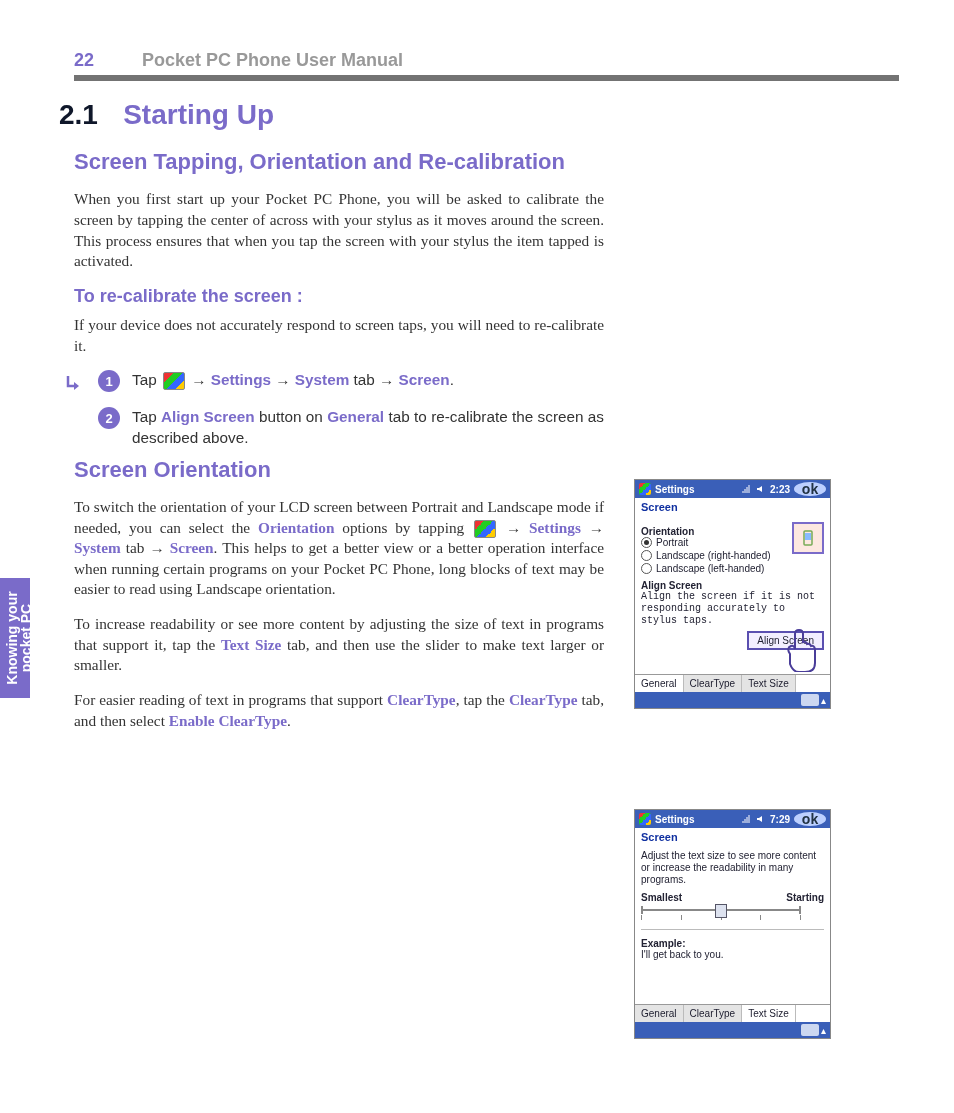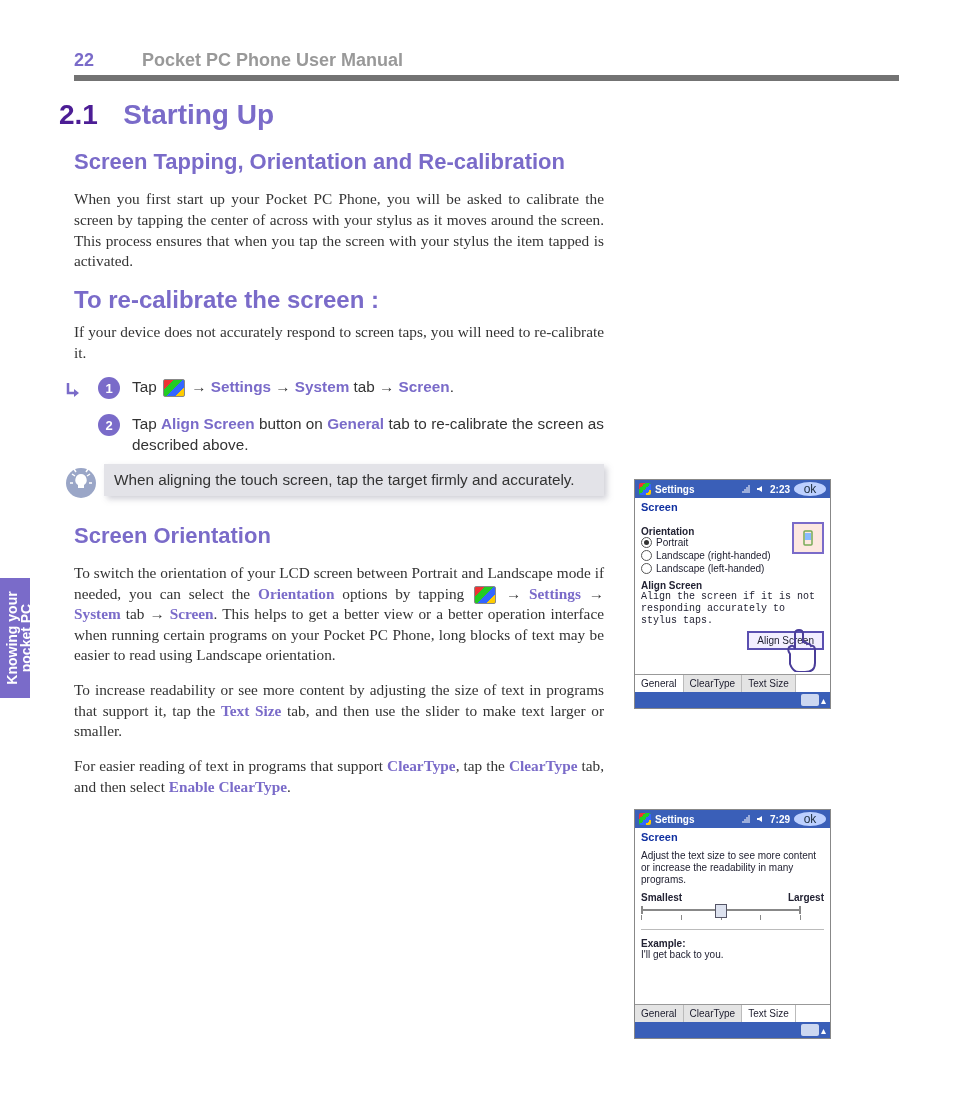--- a/index.html
+++ b/index.html
@@ -44,21 +44,21 @@
     width: 560px;
     padding-left: 44px;
   }
   .right-col {
     width: 280px;
     padding-left: 30px;
     padding-top: 380px;
   }
 
   .section-number {
-    color: #4c1d95;
+    color: #0f172a;
     font-weight: bold;
     font-size: 28px;
   }
   .section-title {
     color: #7a6bc9;
     font-weight: bold;
     font-size: 28px;
   }
   .h1-row { margin-bottom: 18px; }
   .h1-row .section-number{ display:inline-block; width:60px; margin-left:-15px;}
@@ -74,21 +74,21 @@
     color: #333;
     font-size: 15.3px;
     line-height: 1.35;
     margin-bottom: 14px;
     font-family: Liberation Serif, serif;
   }
   .body-text.justify { text-align: justify; }
   .sub3 {
     color: #7a6bc9;
     font-weight: bold;
-    font-size: 24px;
+    font-size: 18px;
     margin: 4px 0 8px 0;
   }
   .term { color: #7a6bc9; font-weight: bold; }
 
   .steps { margin-left: -10px; }
   .step-row {
     display: flex;
     align-items: flex-start;
     margin-bottom: 8px;
   }
@@ -188,21 +188,21 @@
   }
   .titlebar .tb-flag{
     width:12px;height:12px;
     background: linear-gradient(135deg,#e33 0 25%, #2c2 0 50%, #36f 0 75%, #fc0 0 100%);
     border-radius:2px;
   }
   .titlebar .tb-right { margin-left: auto; display:flex; align-items:center; gap:4px;}
   .titlebar .ok {
     width:32px;height:14px;border-radius:50%;
     background:#bcd0ff;color:#234;display:flex;align-items:center;justify-content:center;
-    font-size:12px;font-weight:normal;
+    font-size:14px;font-weight:bold;
   }
   .screen .app-header {
     color: #1030a0;
     font-weight: bold;
     padding: 3px 6px;
     font-size: 11px;
   }
   .screen .content { padding: 4px 6px; min-height: 150px; position: relative;}
   .screen .radio { display:flex; align-items:center; gap:4px; margin-bottom:2px;}
   .screen .radio .dot{
@@ -285,30 +285,20 @@
         </div>
         <div class="step-row">
           <span class="arrow-icon"></span>
           <span class="step-num">2</span>
           <span class="step-text">
             <span>Tap </span><span class="term">Align Screen</span><span> button on </span><span class="term">General</span><span> tab to re-calibrate the screen as described above.</span>
           </span>
         </div>
       </div>
 
-      <div class="tip-box">
-        <span class="tip-icon">
-          <svg width="34" height="34" viewBox="0 0 34 34">
-            <circle cx="17" cy="17" r="15" fill="#9aa6c7"></circle>
-            <path d="M17 8 a6 6 0 0 1 3 11 v3 h-6 v-3 a6 6 0 0 1 3-11 z" fill="#fff"></path>
-            <path d="M11 10 l-3-2 M23 10 l3-2 M9 17 h-3 M25 17 h3 M12 6 l-2-3 M22 6 l2-3" stroke="#fff" stroke-width="1.5"></path>
-          </svg>
-        </span>
-        <span class="tip-text">When aligning the touch screen, tap the target firmly and accurately.</span>
-      </div>
 
       <div class="sub-heading">Screen Orientation</div>
 
       <div class="body-text justify">
         <span>To switch the orientation of your LCD screen between Portrait and Landscape mode if needed, you can select the </span><span class="term">Orientation</span><span> options by tapping </span><span class="win-flag"></span> → <span class="term">Settings</span> → <span class="term">System</span><span> tab → </span><span class="term">Screen</span><span>. This helps to get a better view or a better operation interface when running certain programs on your Pocket PC Phone, long blocks of text may be easier to read using Landscape orientation.</span>
       </div>
 
       <div class="body-text justify">
         <span>To increase readability or see more content by adjusting the size of text in programs that support it, tap the </span><span class="term">Text Size</span><span> tab, and then use the slider to make text larger or smaller.</span>
       </div>
@@ -392,21 +382,21 @@
               </svg>
             <span>7:29</span>
             <span class="ok">ok</span>
           </span>
         </div>
         <div class="app-header">Screen</div>
         <div class="content">
           <div style="line-height:1.2;">Adjust the text size to see more content or increase the readability in many programs.</div>
           <div style="display:flex;justify-content:space-between;margin-top:6px;font-weight:bold;">
             <span>Smallest</span>
-            <span>Largest</span>
+            <span>Starting</span>
           </div>
           <div class="slider-line">
               <span class="slider-thumb"></span>
             </div>
           <div class="ruler">
               <span></span>
               <span></span>
               <span></span>
               <span></span>
               <span></span>

